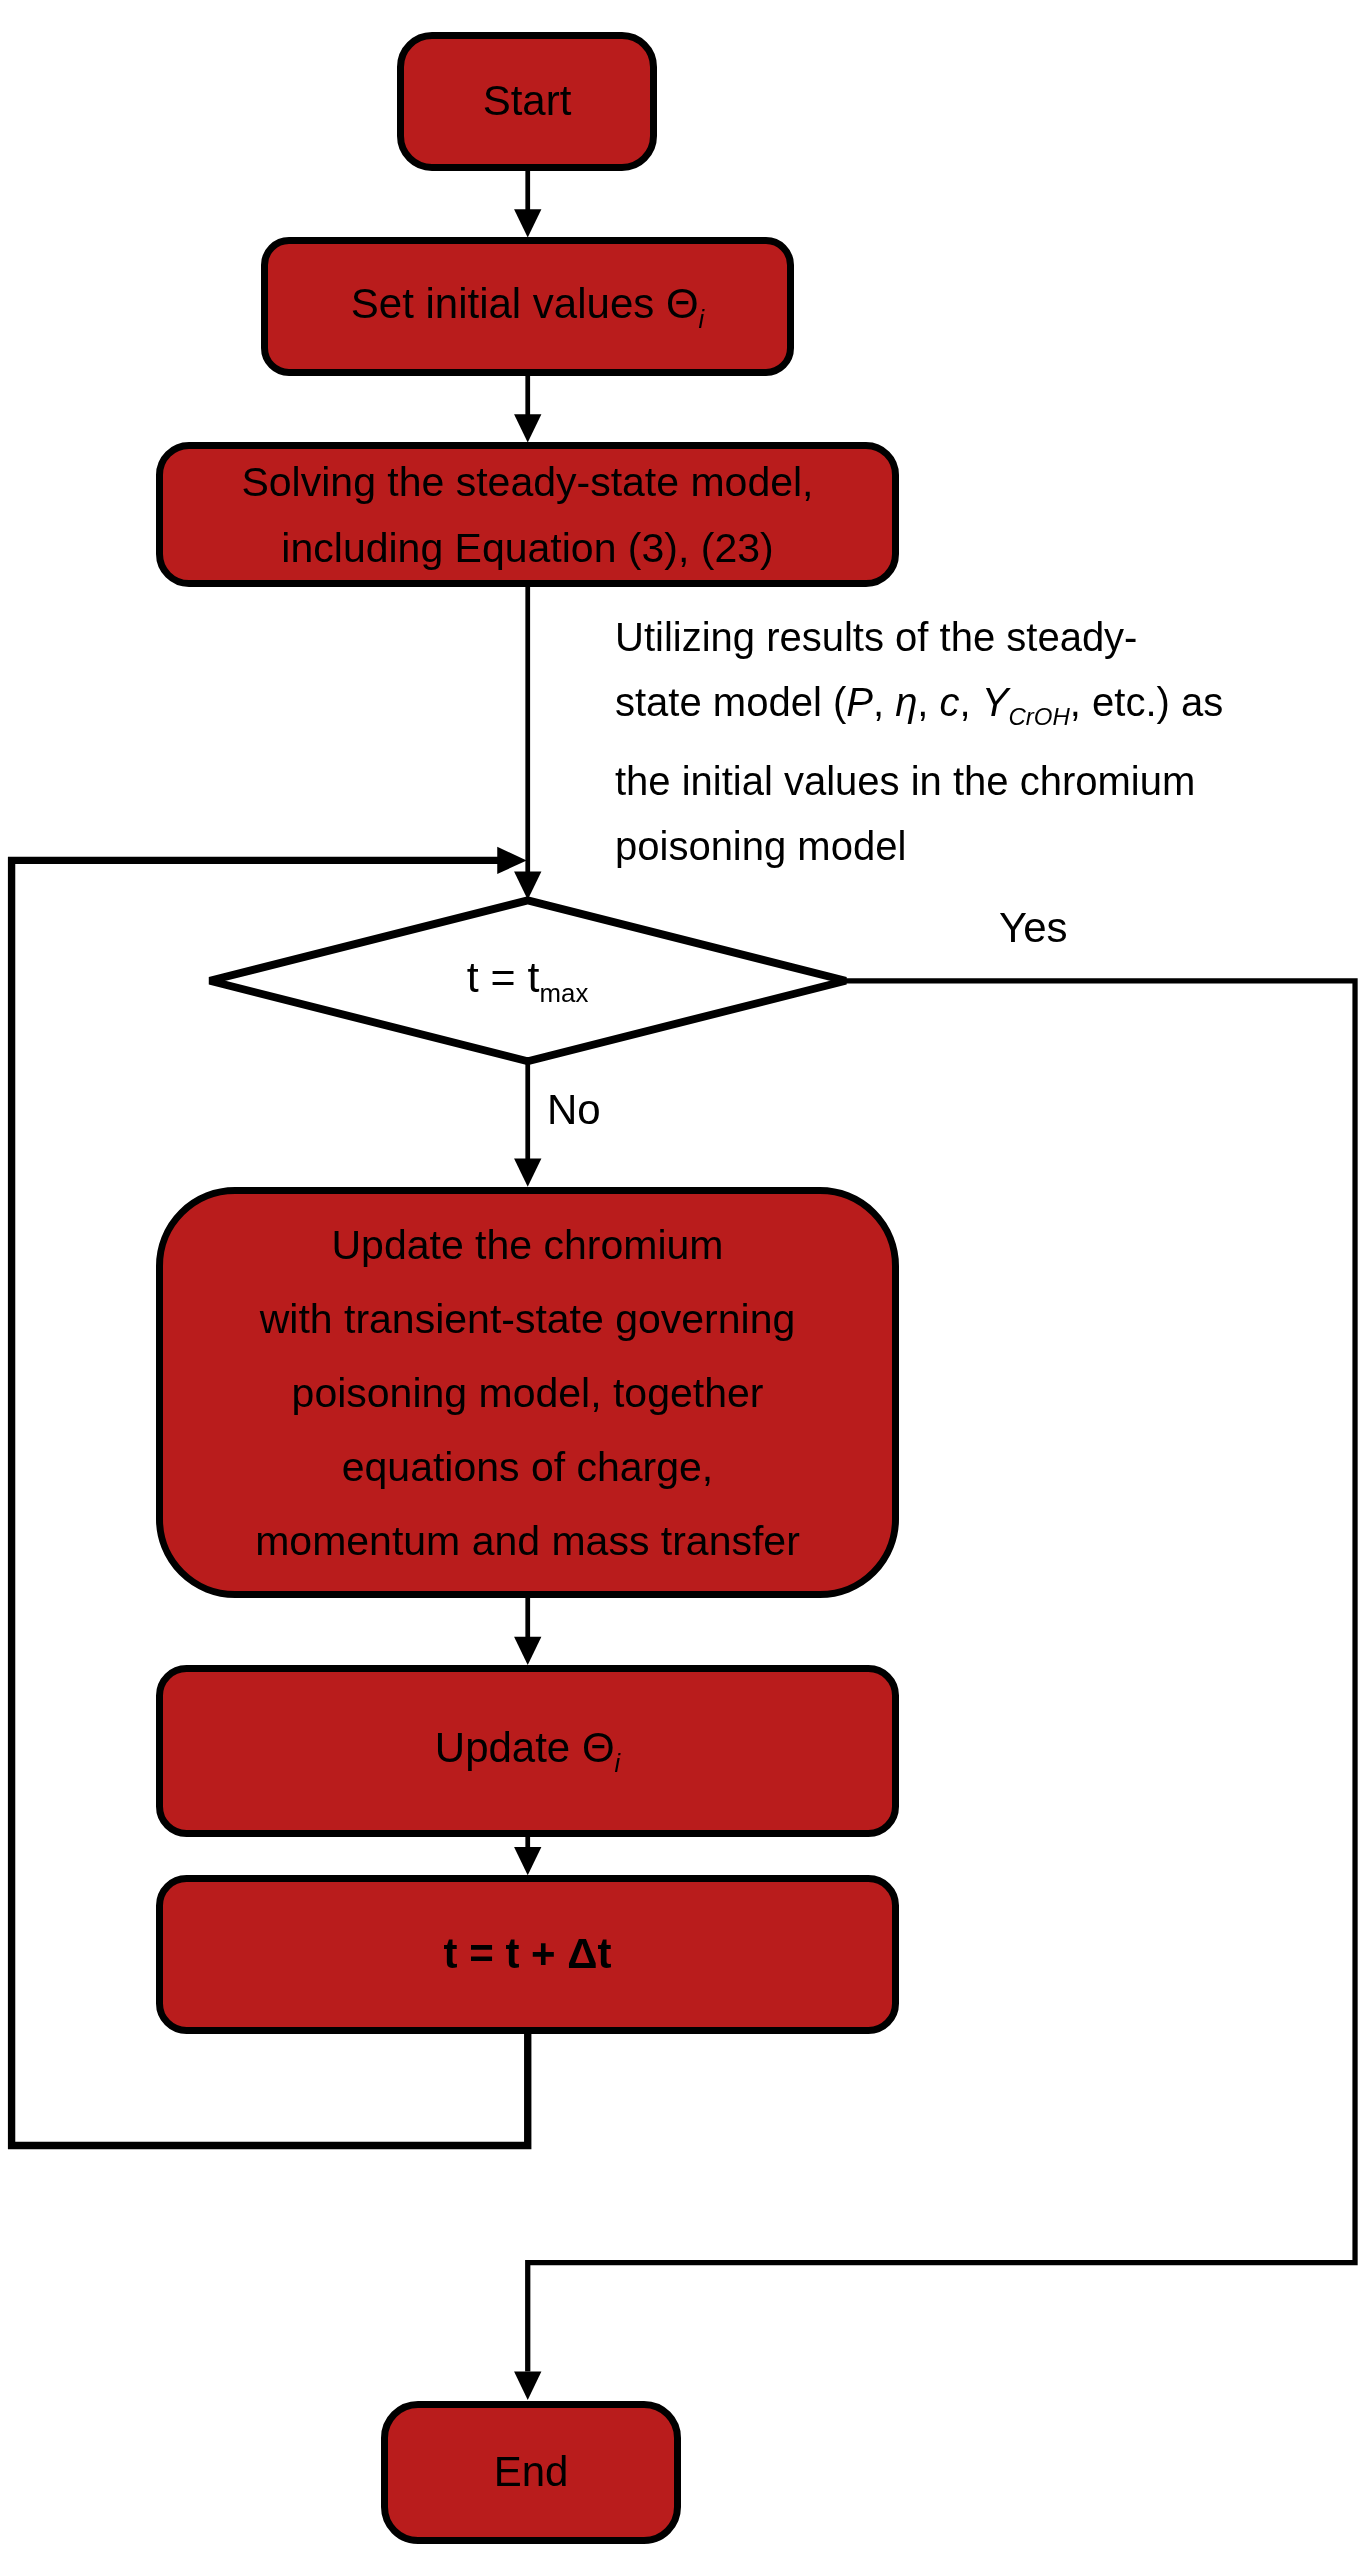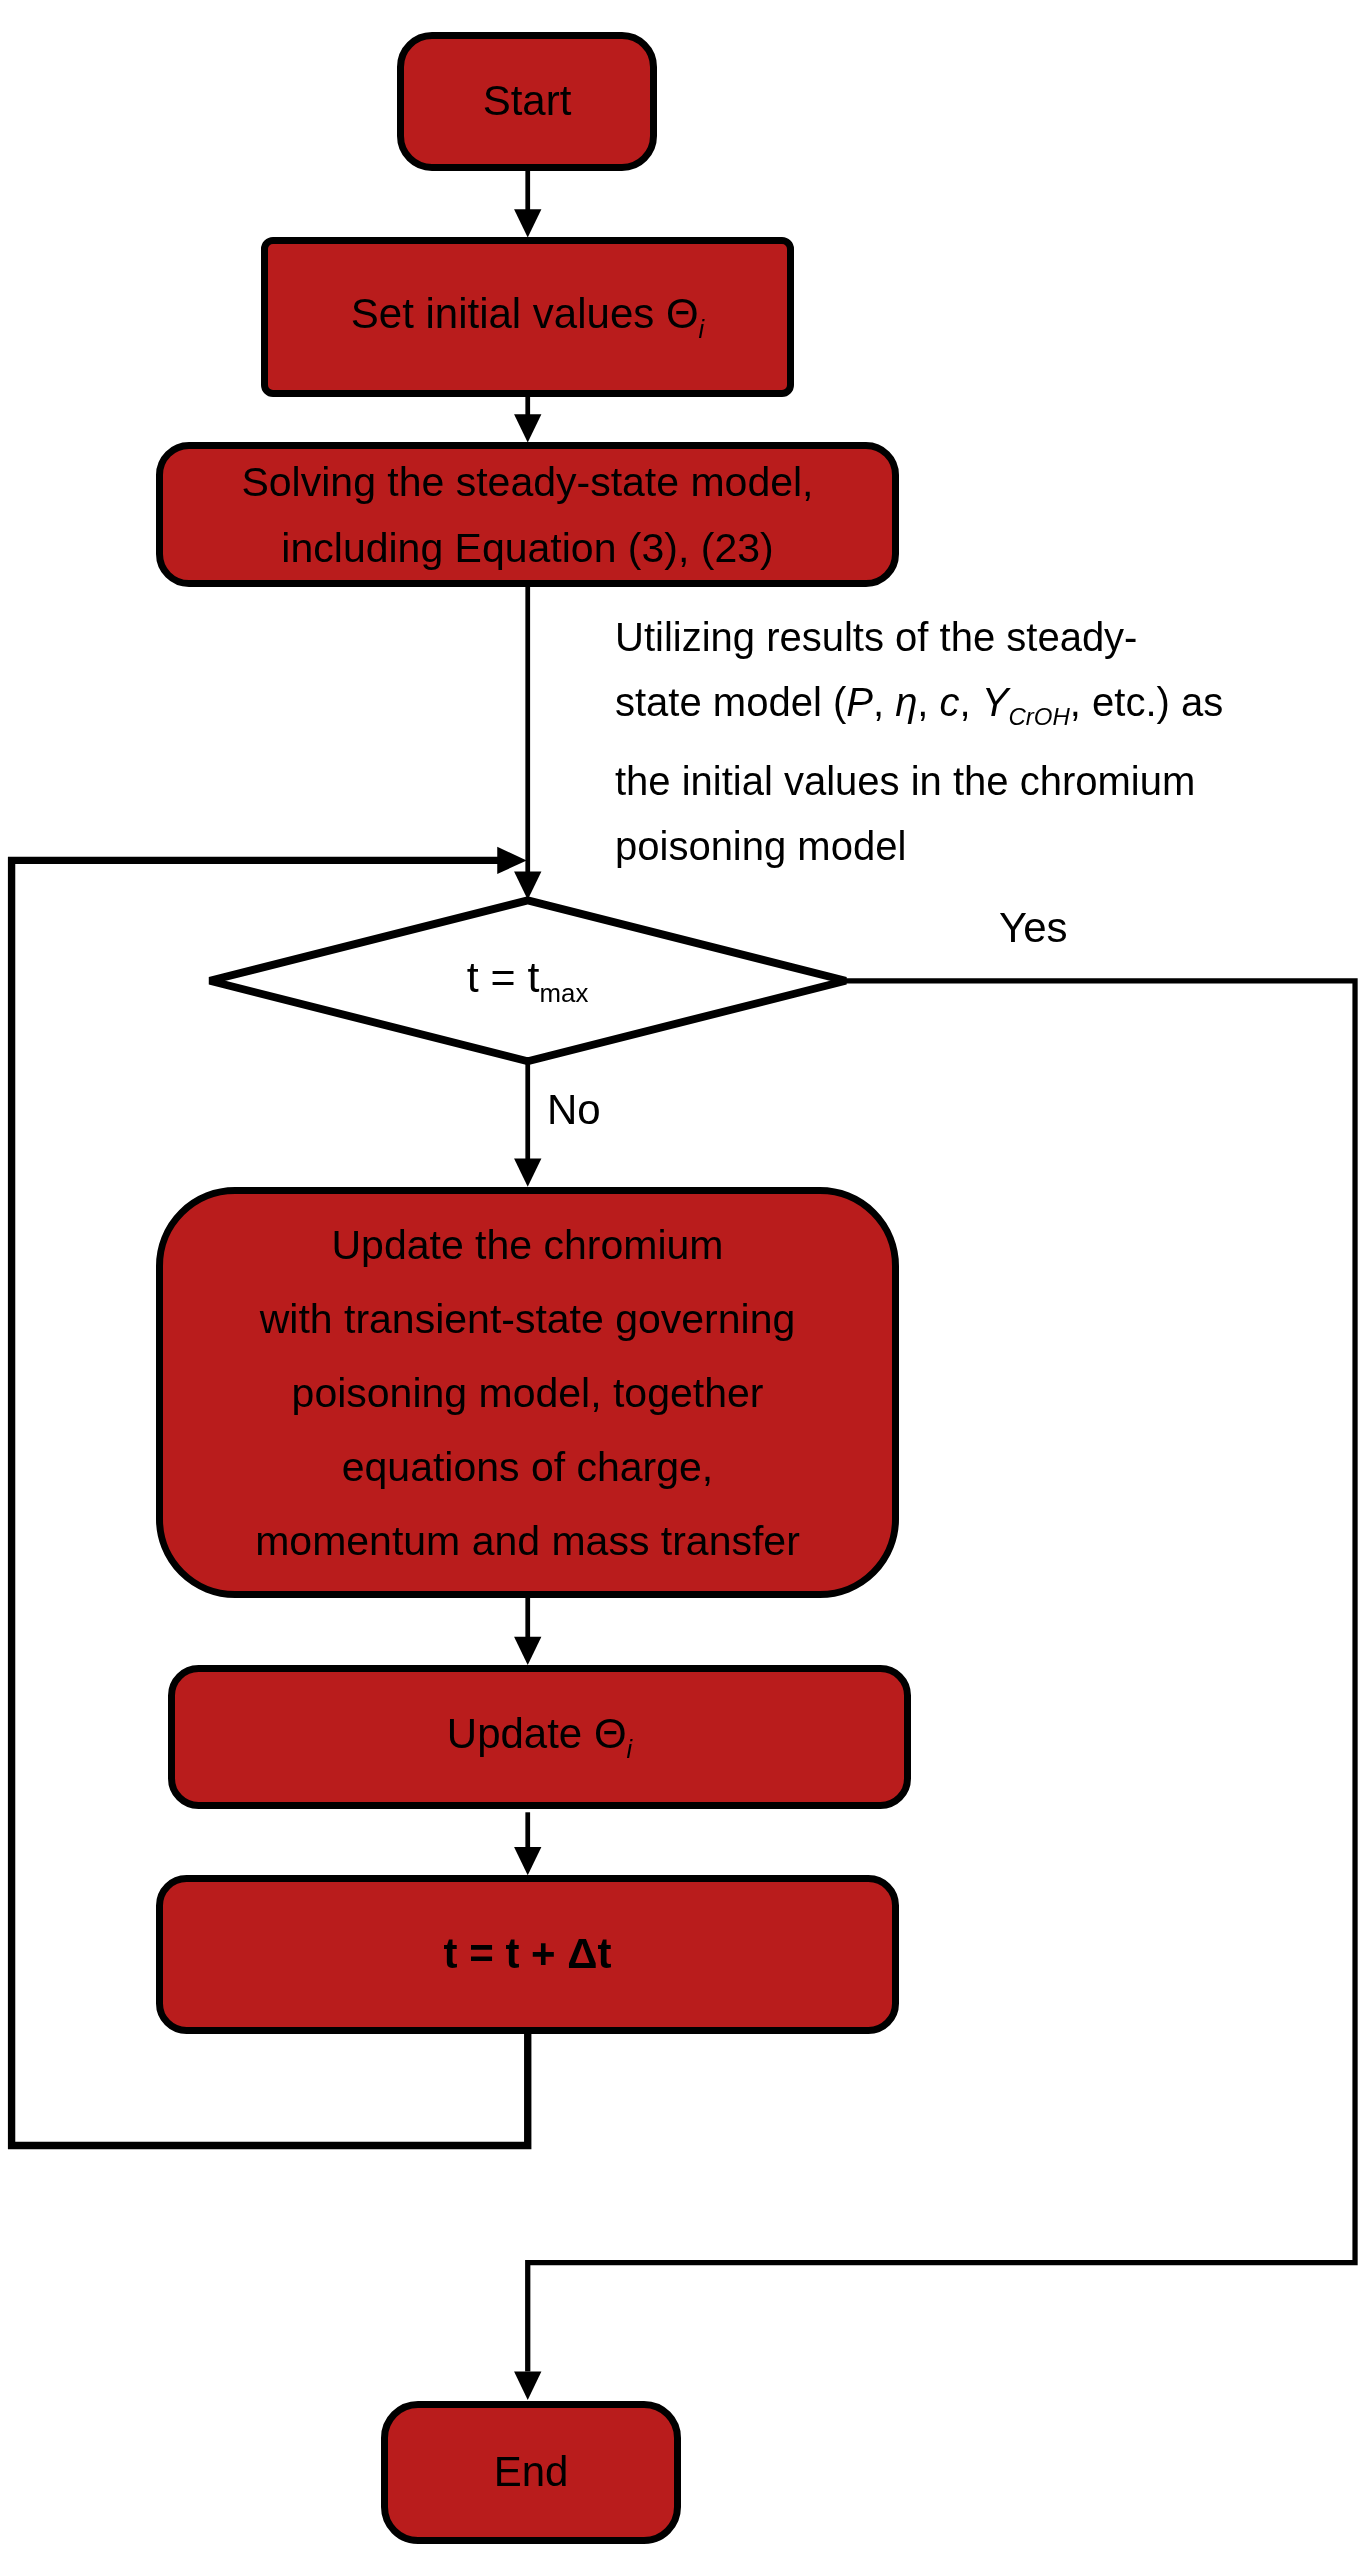--- a/index.html
+++ b/index.html
@@ -97,21 +97,21 @@
       <polygon points="1004,4566 978,4512 1030,4512"></polygon>
     </g>
 
     <polygon points="1004,1713 1609,1866 1004,2019 399,1866" fill="#ffffff" stroke="#000000" stroke-width="15"></polygon>
   </svg>
 
   <div class="node" style="left:397px; top:32px; width:260px; height:139px; border-radius:35px;">
     <span class="label">Start</span>
   </div>
 
-  <div class="node" style="left:261px; top:237px; width:533px; height:160px; border-radius:12px;">
+  <div class="node" style="left:261px; top:237px; width:533px; height:139px; border-radius:28px;">
     <div class="label">
         <div class="tl">Set initial values Θ<span class="sub it">i</span></div>
       </div>
   </div>
 
   <div class="node fs78 lh126" style="left:156px; top:442px; width:743px; height:145px; border-radius:33px;">
     <div class="label">
         <div class="tl">Solving the steady-state model,</div>
         <div class="tl">including Equation (3), (23)</div>
       </div>
@@ -135,21 +135,21 @@
   <div class="node fs78 lh140" style="left:156px; top:1187px; width:743px; height:411px; border-radius:79px;">
     <div class="label">
         <div class="tl">Update the chromium</div>
         <div class="tl">with transient-state governing</div>
         <div class="tl">poisoning model, together</div>
         <div class="tl">equations of charge,</div>
         <div class="tl">momentum and mass transfer</div>
       </div>
   </div>
 
-  <div class="node" style="left:156px; top:1665px; width:743px; height:144px; border-radius:30.5px;margin-left:12px;">
+  <div class="node" style="left:156px; top:1665px; width:743px; height:172px; border-radius:30.5px;">
     <div class="label">
         <div class="tl">Update Θ<span class="sub it">i</span></div>
       </div>
   </div>
 
   <div class="node" style="left:156px; top:1875px; width:743px; height:159px; border-radius:30.5px;font-weight:bold;">
     <span class="label">t = t + Δt</span>
   </div>
 
   <div class="node" style="left:381px; top:2401px; width:300px; height:143px; border-radius:37px;">

